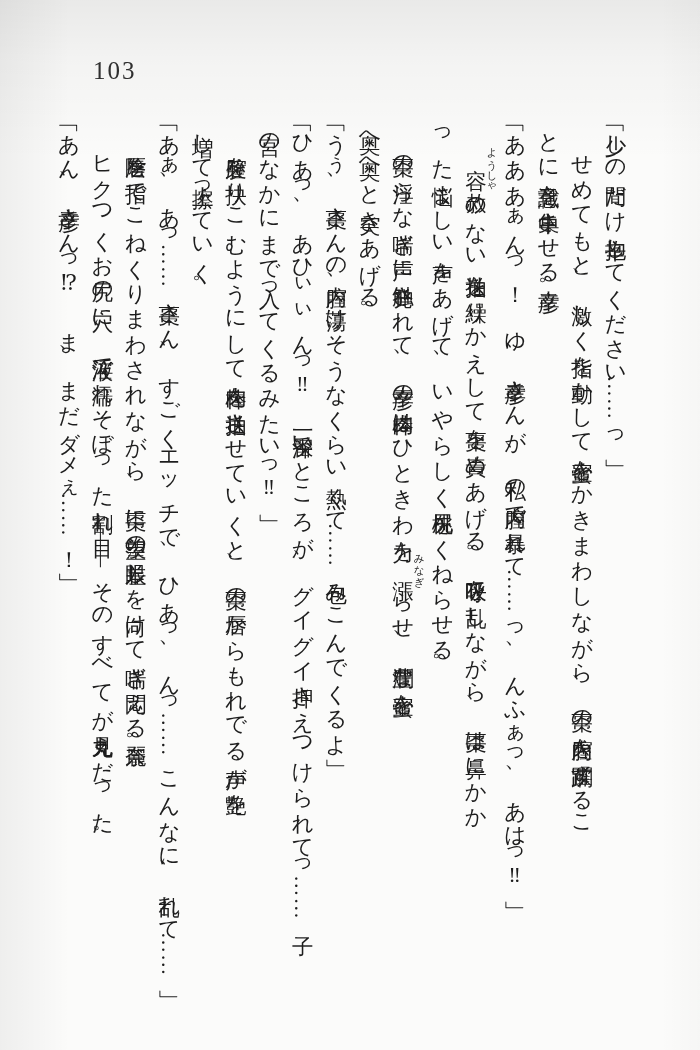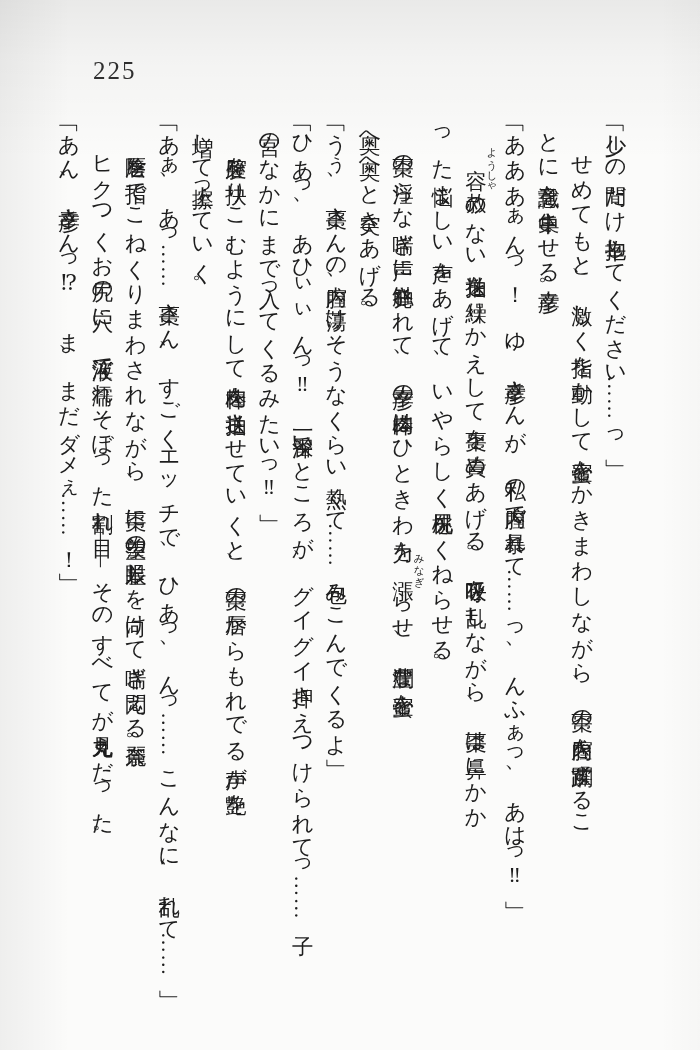--- a/index.html
+++ b/index.html
@@ -52,21 +52,21 @@
   ruby rt {
     font-size: 10.5px;
     letter-spacing: 0;
     font-family: "Liberation Serif", "DejaVu Serif", serif;
   }
 </style>
 </head>
 <body>
 
 <div class="page">
-  <div class="page-number">225</div>
+  <div class="page-number">103</div>
   <div class="text-block" style="color: rgb(29, 29, 29);">
       <p>「少しの間だけ辛抱してください……っ」</p>
       <p class="indent">せめてもと、激しく指を動かして蜜壺をかきまわしながら、棗の膣内を蹂躙するこ</p>
       <p>とに意識を集中させる幸彦。</p>
       <p>「あああぁんっ！　ゆ、幸彦さんが、私の膣内で暴れて……っ、んふぁっ、あはっ‼」</p>
       <p class="indent"><ruby>容赦<rt>ようしゃ</rt></ruby>のない抽送を繰りかえして棗を責めあげる。呼吸を乱しながら、棗は鼻にかか</p>
       <p>った悩ましい声をあげて、いやらしく桃尻をくねらせる。</p>
       <p class="indent">棗の淫らな喘ぎ声に触発されて、幸彦の肉棒はひときわ力を<ruby>漲<rt>みなぎ</rt></ruby>らせ、豊潤な蜜壺を</p>
       <p>奥へ奥へと突きあげる。</p>
       <p>「うぅ、棗さんの膣内、蕩けそうなくらい熱くて……包みこんでくるよ」</p>

